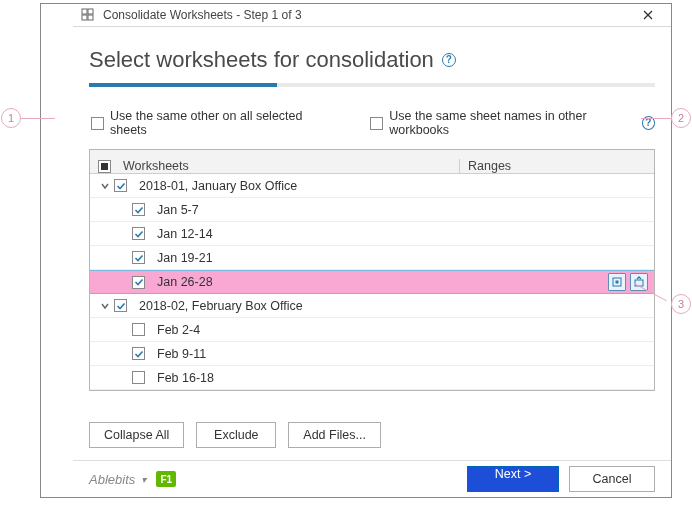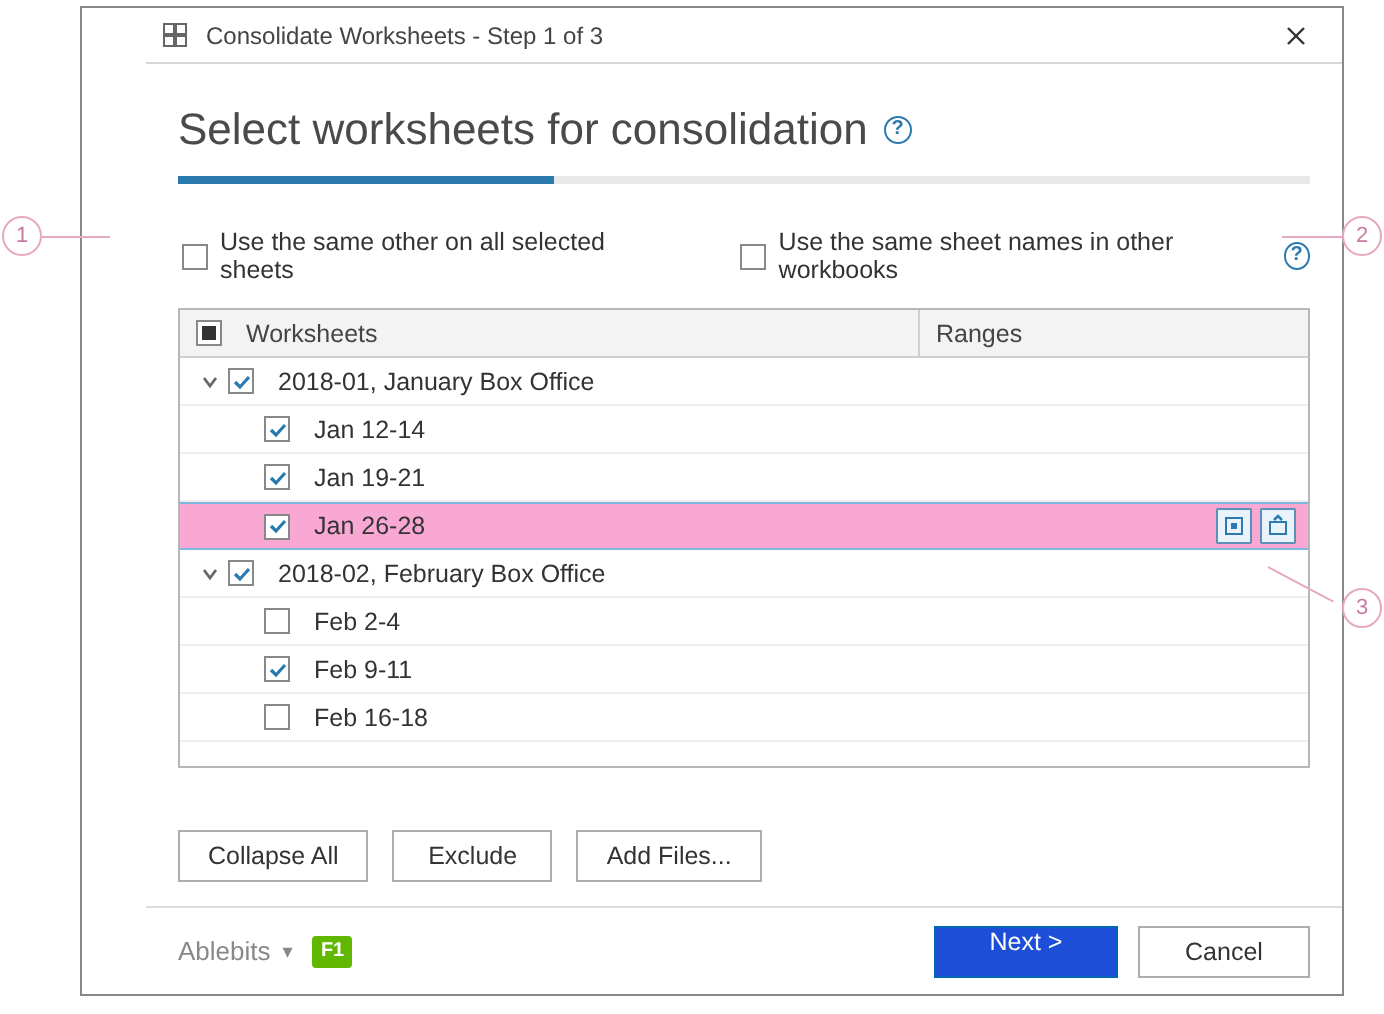--- a/index.html
+++ b/index.html
@@ -83,20 +83,21 @@
     border:1px solid #b7b7b7;
     display:flex; flex-direction:column;
     flex: 1 1 auto;
     max-height: 245px;
     overflow:hidden;
   }
   .grid-header {
     display:flex; background:#f3f3f3;
     border-bottom:1px solid #cfcfcf;
     height:24px;
+    align-items:flex-end;
   }
   .grid-header .col {
     display:flex; align-items:center; padding:0 8px; gap:6px;
     font-size:12.5px; color:#444;
   }
   .col-ws { width:370px; border-right:1px solid #cfcfcf; }
   .col-rg { flex:1; }
   .grid-body { flex:1; overflow:auto; }
   .row {
     display:flex; align-items:center; height:24px;
@@ -136,21 +137,21 @@
     min-width:80px;
   }
 
   .footer {
     border-top:1px solid #ddd;
     height:44px;
     display:flex; align-items:center;
     padding: 0 16px;
     gap:10px;
   }
-  .brand { color:#888; font-size:13px; display:flex; align-items:center; gap:6px;}
+  .brand { color:#888; font-size:13px; display:flex; align-items:center; gap:6px;font-style:italic;}
   .brand .chev{font-size:10px;}
   .f1 {
     background:#61b800; color:#fff; width:20px; height:16px;
     border-radius:2px; display:flex; align-items:center; justify-content:center;
     font-size:10px; font-weight:700;
   }
   .spacer{flex:1;}
   .btn-primary {
     background:#1d4ed8; color:#fff; border:1px solid #0067b8;
     height:26px; min-width:92px; padding:0 14px;
@@ -264,20 +265,34 @@
             <div class="cell-rg"></div>
           </div>
           <div class="row leaf">
             <div class="cell-ws">
               <span class="indent"></span>
               <span class="chk checked">
                 <svg width="10" height="10" viewBox="0 0 10 10">
                   <polyline points="1.5,5 4,7.5 8.5,2.5" fill="none" stroke="#2a7ab0" stroke-width="1.6"></polyline>
                 </svg>
               </span>
+              <span style="margin-left:6px">Jan 5-7</span>
+            </div>
+            <div class="cell-rg">
+              <span><all data=""></all></span>
+            </div>
+          </div>
+          <div class="row leaf">
+            <div class="cell-ws">
+              <span class="indent"></span>
+              <span class="chk checked">
+                <svg width="10" height="10" viewBox="0 0 10 10">
+                  <polyline points="1.5,5 4,7.5 8.5,2.5" fill="none" stroke="#2a7ab0" stroke-width="1.6"></polyline>
+                </svg>
+              </span>
               <span style="margin-left:6px">Jan 12-14</span>
             </div>
             <div class="cell-rg">
               <span><all data=""></all></span>
             </div>
           </div>
           <div class="row leaf">
             <div class="cell-ws">
               <span class="indent"></span>
               <span class="chk checked">

